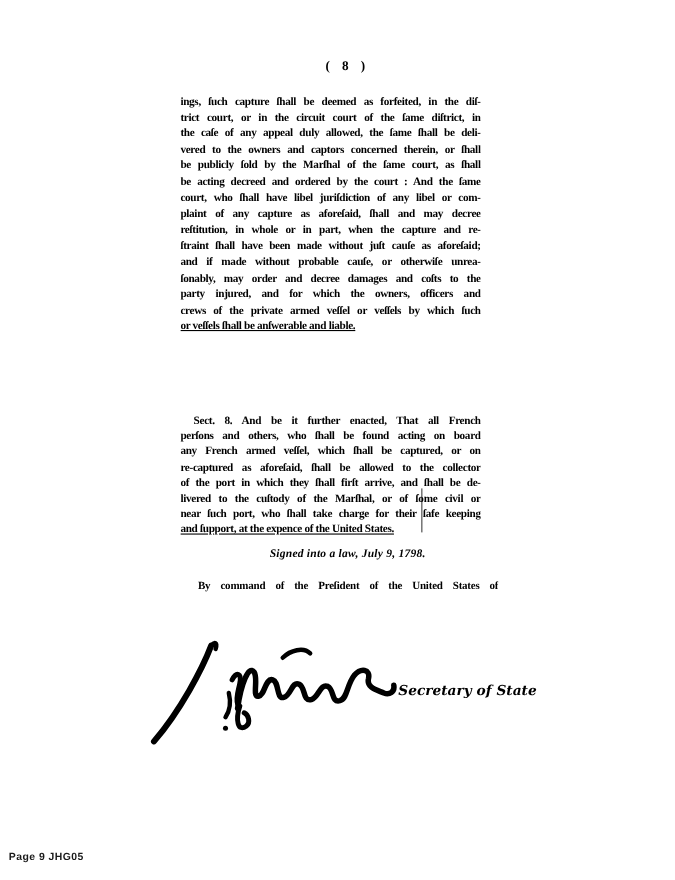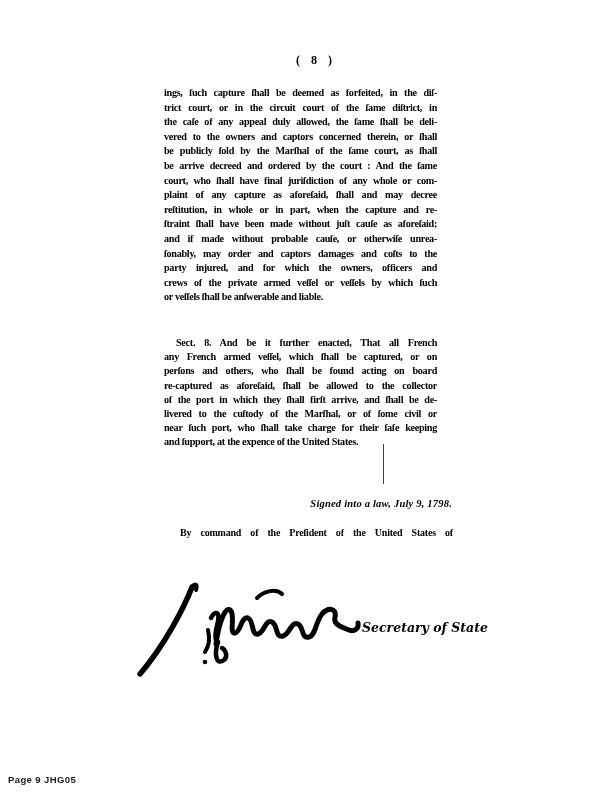--- a/index.html
+++ b/index.html
@@ -16,24 +16,24 @@
     position:absolute; left:180px; top:53px; width:272px;
     text-align:center; font-size:12px; font-weight:bold; letter-spacing:4px;
   }
   .para { position:absolute; left:164px; width:273px; font-size:10.2px;
     font-weight:bold; letter-spacing:-0.3px; color:#000; }
   #para1 { top:86px; }
   #para2 { top:336px; }
   .ln { text-align:justify; text-align-last:justify; overflow:hidden; white-space:nowrap; }
   #para1 .ln { height:14.6px; line-height:14.6px; }
   #para2 .ln { height:14.2px; line-height:14.2px; }
-  .ln.last { text-align-last:left; }
-  .ln.indent { text-indent:12px; }
+  .ln.last { text-align-last:left;text-decoration:underline; }
+  .ln.indent { text-indent:12px;margin-top:40px; }
   .signed-line {
-    position:absolute; left:180px; top:498px; width:272px; text-align:right;
+    position:absolute; left:180px; top:498px; width:272px; text-align:center;
     font-style:italic; font-weight:bold; font-size:10.5px; letter-spacing:0.2px;
   }
   .closing1 {
     position:absolute; left:180px; top:527px; width:273px;
     font-size:10px; font-weight:bold; letter-spacing:-0.2px;
     text-align:justify; text-align-last:justify; white-space:nowrap; overflow:hidden;
   }
   .closing2 {
     position:absolute; left:180px; top:546px; width:273px; height:16px;
     font-size:10.4px; font-weight:bold;
@@ -64,36 +64,36 @@
 <div class="scan">
 
   <div class="header-folio">( 8 )</div>
 
   <div class="para" id="para1">
     <div class="ln">ings, ſuch capture ſhall be deemed as forfeited, in the diſ-</div>
     <div class="ln">trict court, or in the circuit court of the ſame diſtrict, in</div>
     <div class="ln">the caſe of any appeal duly allowed, the ſame ſhall be deli-</div>
     <div class="ln">vered to the owners and captors concerned therein, or ſhall</div>
     <div class="ln">be publicly ſold by the Marſhal of the ſame court, as ſhall</div>
-    <div class="ln">be arrive decreed and ordered by the court : And the ſame</div>
-    <div class="ln">court, who ſhall have final juriſdiction of any whole or com-</div>
+    <div class="ln">be acting decreed and ordered by the court : And the ſame</div>
+    <div class="ln">court, who ſhall have libel juriſdiction of any libel or com-</div>
     <div class="ln">plaint of any capture as aforeſaid, ſhall and may decree</div>
     <div class="ln">reſtitution, in whole or in part, when the capture and re-</div>
     <div class="ln">ſtraint ſhall have been made without juſt cauſe as aforeſaid;</div>
     <div class="ln">and if made without probable cauſe, or otherwiſe unrea-</div>
-    <div class="ln">ſonably, may order and captors damages and coſts to the</div>
+    <div class="ln">ſonably, may order and decree damages and coſts to the</div>
     <div class="ln">party injured, and for which the owners, officers and</div>
     <div class="ln">crews of the private armed veſſel or veſſels by which ſuch</div>
     <div class="ln last">or veſſels ſhall be anſwerable and liable.</div>
   </div>
 
   <div class="para" id="para2">
     <div class="ln indent">Sect. 8. And be it further enacted, That all French</div>
+    <div class="ln">perſons and others, who ſhall be found acting on board</div>
     <div class="ln">any French armed veſſel, which ſhall be captured, or on</div>
-    <div class="ln">perſons and others, who ſhall be found acting on board</div>
     <div class="ln">re-captured as aforeſaid, ſhall be allowed to the collector</div>
     <div class="ln">of the port in which they ſhall firſt arrive, and ſhall be de-</div>
     <div class="ln">livered to the cuſtody of the Marſhal, or of ſome civil or</div>
     <div class="ln">near ſuch port, who ſhall take charge for their ſafe keeping</div>
     <div class="ln last">and ſupport, at the expence of the United States.</div>
   </div>
 
   <div class="artifact-line"></div>
 
   <div class="signed-line">Signed into a law, July 9, 1798.</div>

